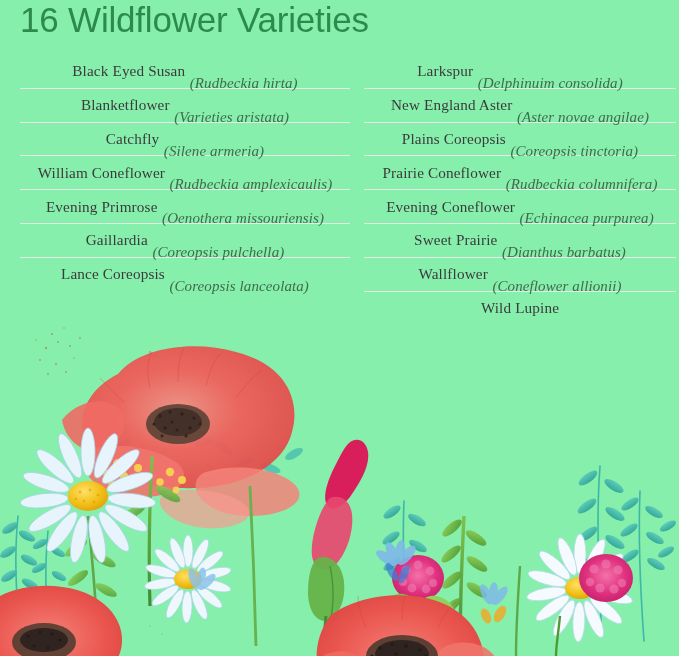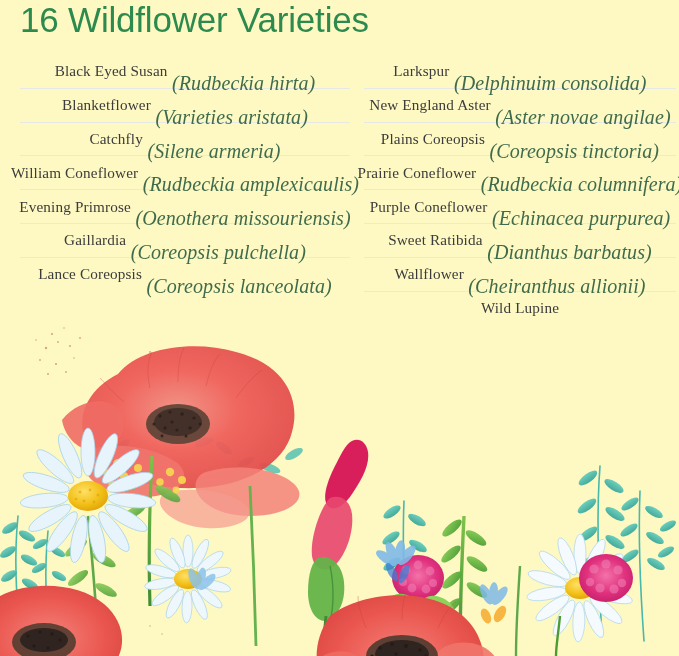--- a/index.html
+++ b/index.html
@@ -2,21 +2,21 @@
 <html><head>
 <meta charset="utf-8">
 <title>16 Wildflower Varieties</title>
 <style>
   html,body{margin:0;padding:0;background:#fff;}
   body{
     width:679px;height:656px;overflow:hidden;position:relative;
     font-family:"Liberation Serif",serif;
     -webkit-font-smoothing:antialiased;
   }
-  .page{position:relative;width:679px;height:656px;background:#fef9c3;}
+  .page{position:relative;width:679px;height:656px;background:#86efac;}
 
   
   .title{
     position:absolute;left:20px;top:-2px;
     font-family:"Liberation Sans",sans-serif;
     font-size:35px;line-height:44px;font-weight:400;
     letter-spacing:-0.2px;
     color:#2d8a4e;
     white-space:nowrap;
   }
@@ -42,21 +42,21 @@
 
   .common{
     font-family:"Liberation Serif",serif;
     font-size:15.2px;
     color:#3b3b3b;
     letter-spacing:.15px;
   }
   .latin{
     font-family:"Liberation Serif",serif;
     font-style:italic;
-    font-size:20px;
+    font-size:15px;
     color:#3f6b4c;
     letter-spacing:.1px;
     margin-left:4.5px;
     margin-top:24px;
   }
 
   
   .illustration{
     position:absolute;left:0;bottom:0;width:679px;height:340px;
     overflow:hidden;
@@ -114,30 +114,30 @@
       </div>
       <div class="vrow">
         <span class="common">Plains Coreopsis</span>
         <span class="latin">(Coreopsis tinctoria)</span>
       </div>
       <div class="vrow">
         <span class="common">Prairie Coneflower</span>
         <span class="latin">(Rudbeckia columnifera)</span>
       </div>
       <div class="vrow">
-        <span class="common">Purple Coneflower</span>
+        <span class="common">Evening Coneflower</span>
         <span class="latin">(Echinacea purpurea)</span>
       </div>
       <div class="vrow">
-        <span class="common">Sweet Ratibida</span>
+        <span class="common">Sweet Prairie</span>
         <span class="latin">(Dianthus barbatus)</span>
       </div>
       <div class="vrow">
         <span class="common">Wallflower</span>
-        <span class="latin">(Cheiranthus allionii)</span>
+        <span class="latin">(Coneflower allionii)</span>
       </div>
       <div class="vrow">
         <span class="common">Wild Lupine</span>
       </div>
     </div>
 
   </div>
 
   <div class="illustration">
     <svg viewBox="0 0 679 340" xmlns="http://www.w3.org/2000/svg">

